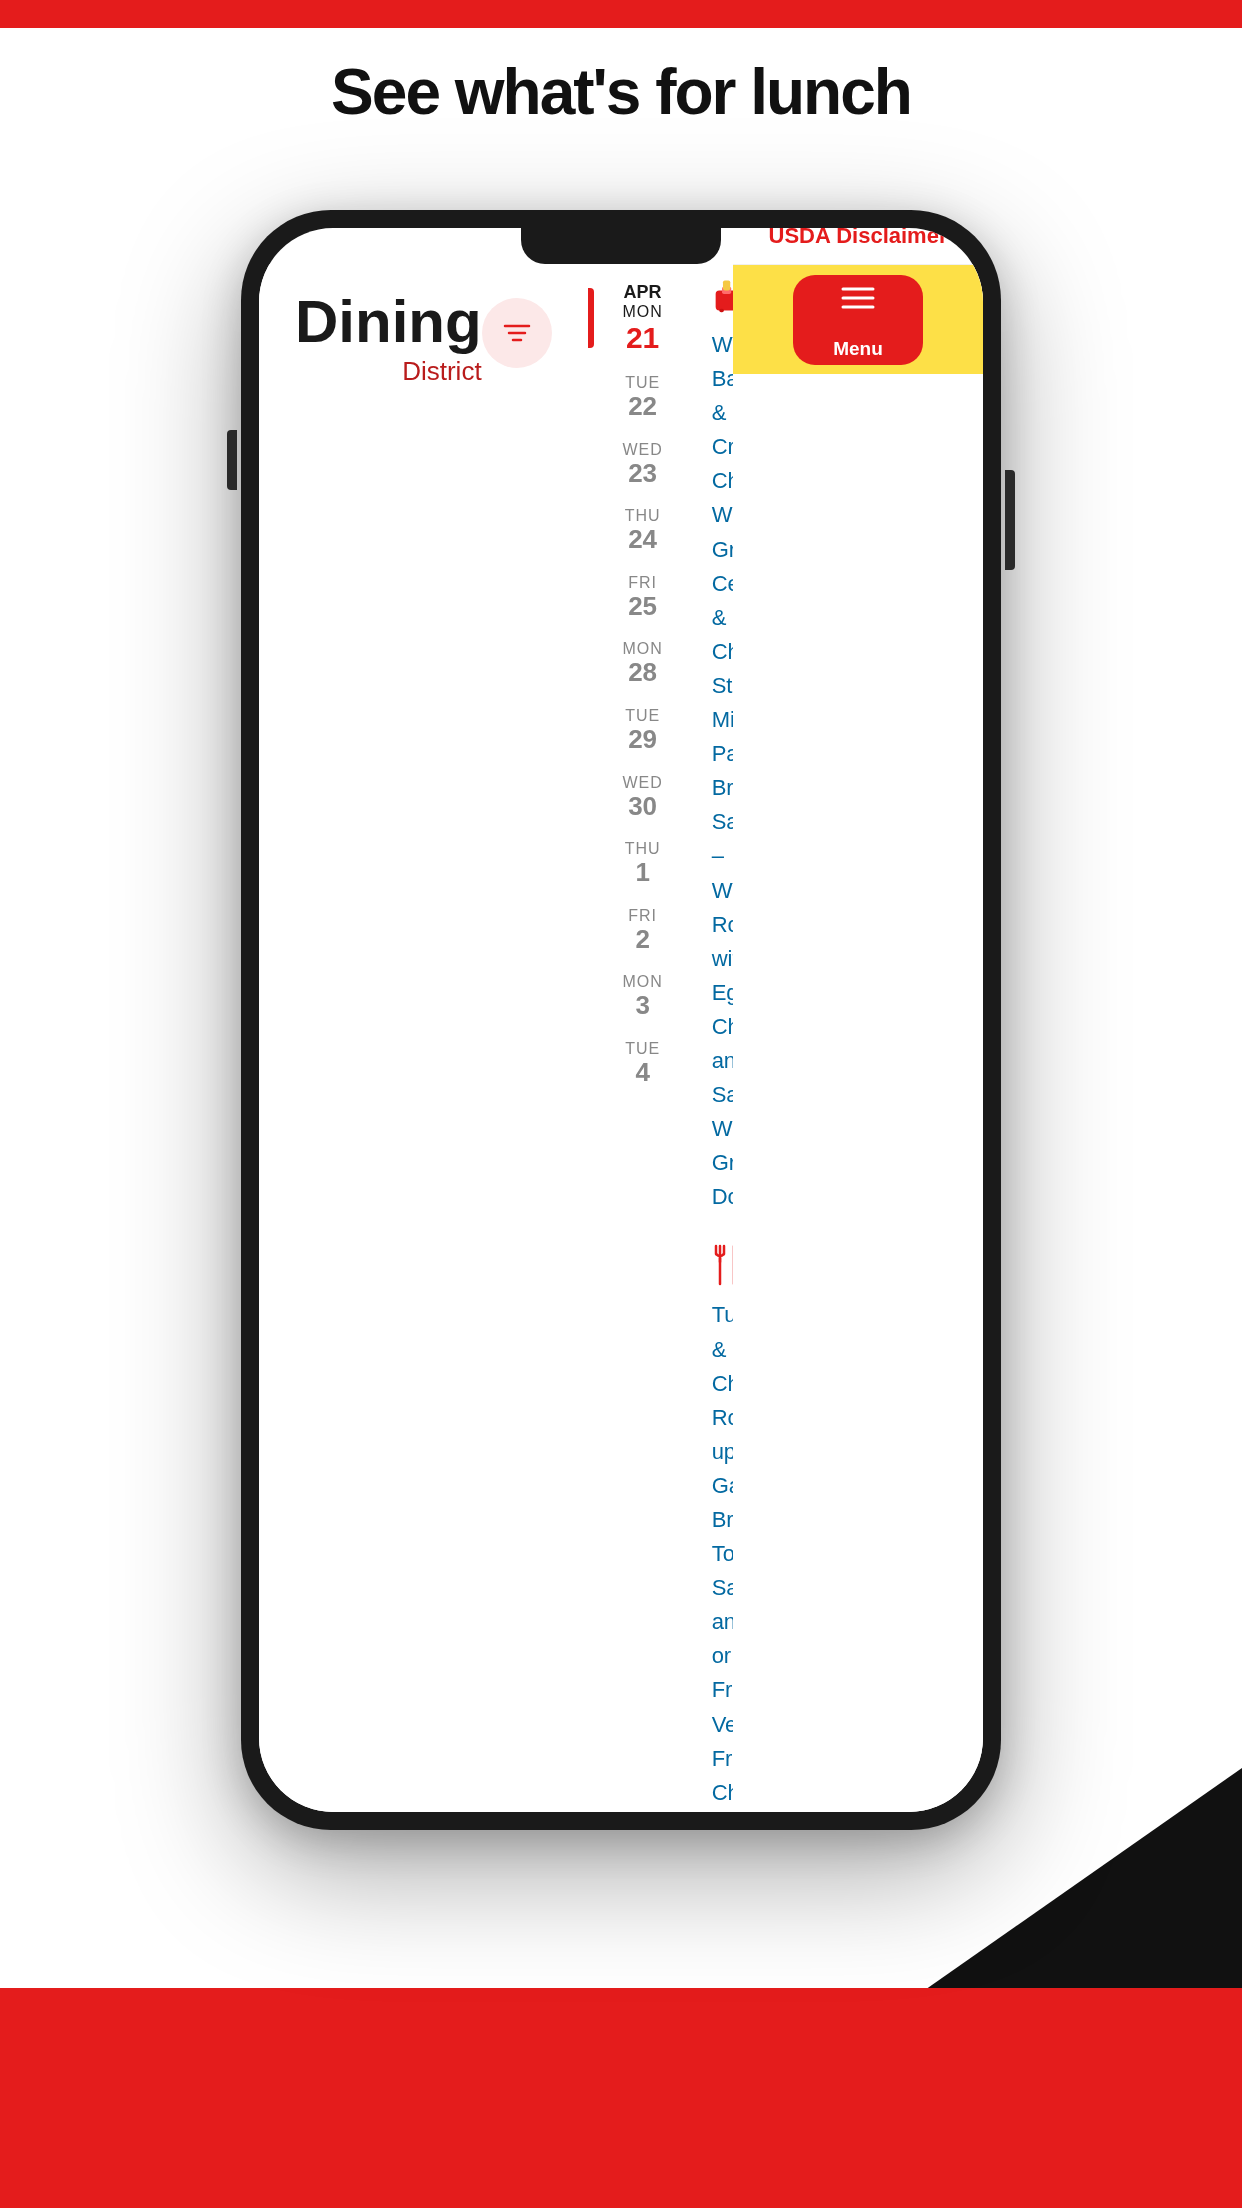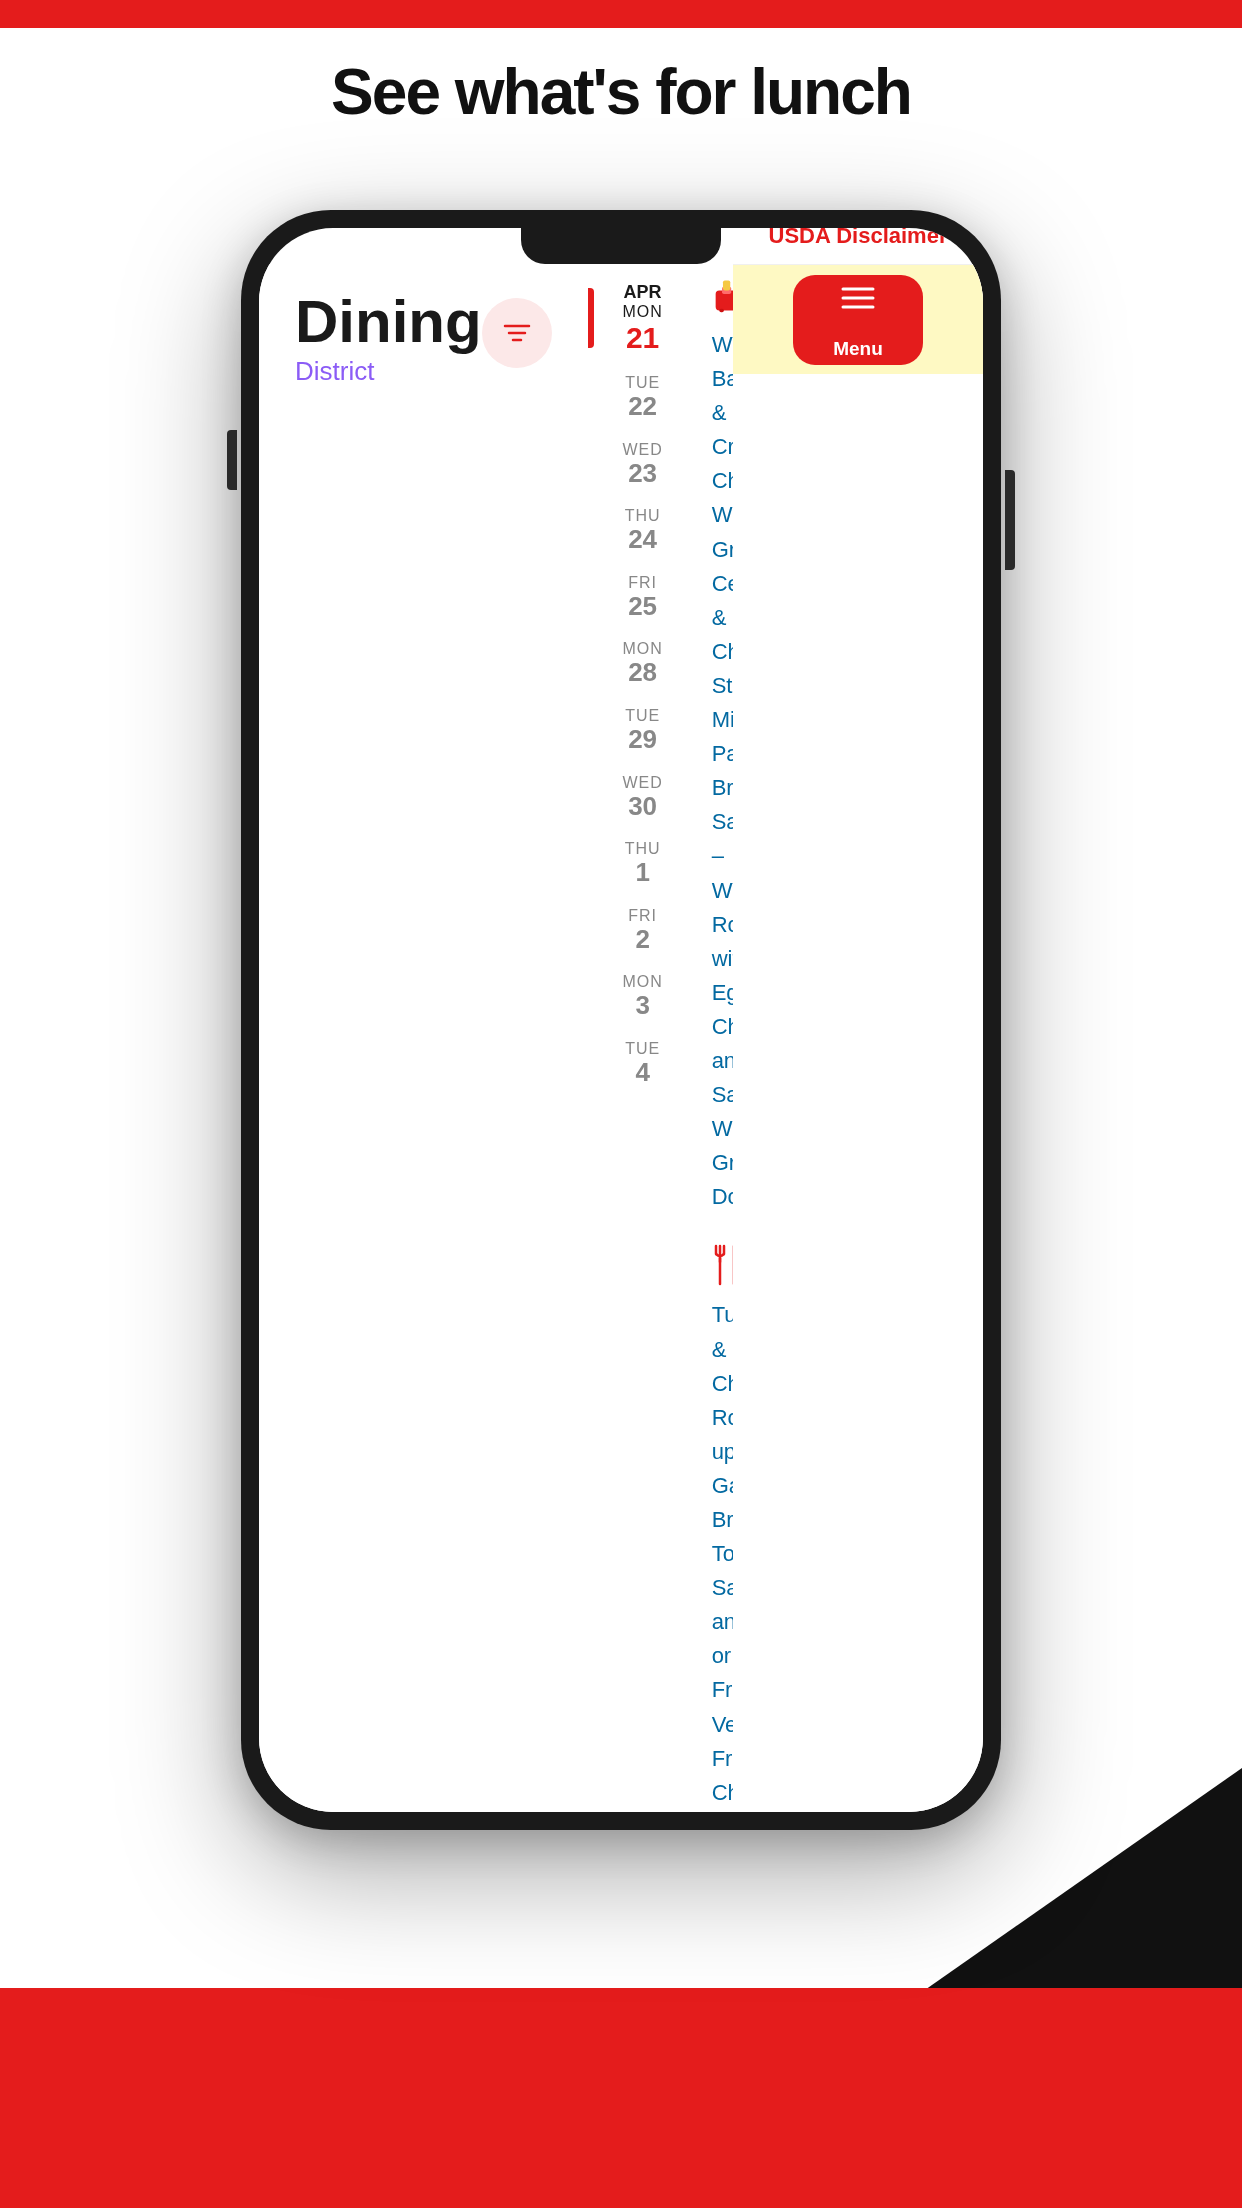--- a/index.html
+++ b/index.html
@@ -142,22 +142,23 @@
 
     .app-title {
       font-size: 60px;
       font-weight: 900;
       color: #1a1a1a;
       line-height: 1;
     }
 
     .app-subtitle {
       font-size: 26px;
-      color: #8b5cf6;
+      color: #b91c1c;
       margin-top: 4px;
+      text-align: right;
     }
 
     .filter-button {
       width: 70px;
       height: 70px;
       background: #fce8e8;
       border-radius: 50%;
       display: flex;
       align-items: center;
       justify-content: center;
@@ -271,21 +272,21 @@
 
     .meal-description {
       font-size: 22px;
       color: #0369a1;
       line-height: 1.55;
     }
 
     
     .bottom-bar {
       height: 110px;
-      background: #fef9c3;
+      background: #fde047;
       display: flex;
       align-items: center;
       justify-content: space-between;
       padding: 0 60px;
       border-top: 1px solid #f0f0f0;
       position: relative;
     }
 
     .usda-disclaimer {
       position: absolute;

